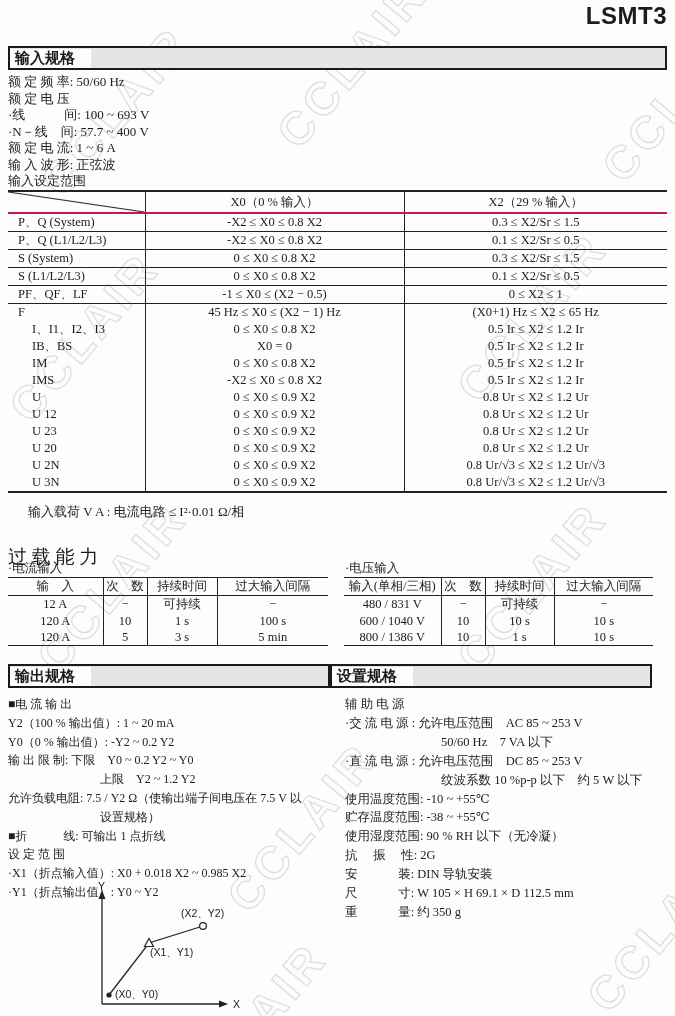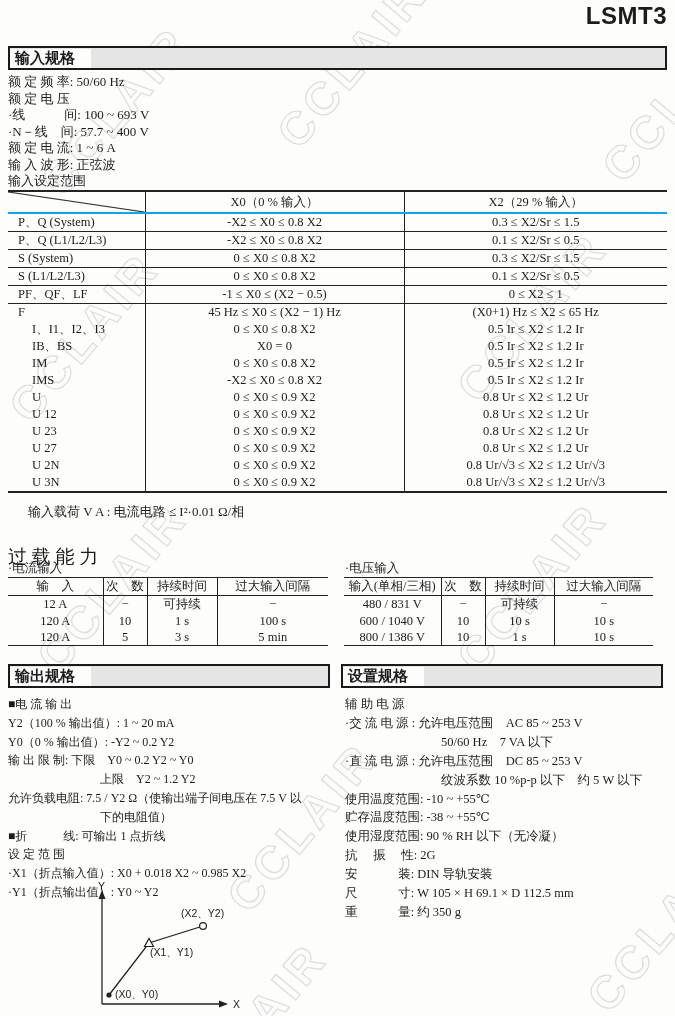--- a/index.html
+++ b/index.html
@@ -19,21 +19,21 @@
   .spec-lines{left:8px;top:74px;font-size:13px;line-height:16.5px;}
   .load-lines{left:8px;top:503px;font-size:13px;line-height:18.5px;margin-left:20px;}
   .load-lines .ind{padding-left:87px;}
   .ovl-title{left:8px;top:544px;font-size:19px;text-align:right;}
   .cap{font-size:12.5px;top:560px;}
   table{border-collapse:collapse;table-layout:fixed;}
   
   .main{left:8px;top:190px;width:659px;font-size:12.5px;
         border-top:2px solid #222;border-bottom:2px solid #222;}
   .main th,.main td{padding:0;height:17px;text-align:center;font-weight:normal;overflow:hidden;}
-  .main thead th{height:20px;border-bottom:2px solid #0ea5e9;}
+  .main thead th{height:20px;border-bottom:2px solid #be185d;}
   .main .vb{border-left:1.3px solid #222;}
   .main .c0{text-align:left;padding-left:10px;}
   .main tr.indent .c0{padding-left:24px;}
   .main tr.sep td{border-bottom:1.6px solid #222;}
   .diag{position:relative;}
   .diag svg{position:absolute;left:0;top:0;width:100%;height:100%;}
   
   .ov{font-size:12.5px;border-top:1.6px solid #222;border-bottom:1.6px solid #222;}
   .ov th,.ov td{padding:0;text-align:center;font-weight:normal;height:16px;}
   .ov thead th{height:15px;border-bottom:1.5px solid #222;}
@@ -156,21 +156,21 @@
           <td class="c0">U 12</td>
           <td class="vb">0 ≤ X0 ≤ 0.9 X2</td>
           <td class="vb">0.8 Ur ≤ X2 ≤ 1.2 Ur</td>
         </tr>
       <tr class="indent">
           <td class="c0">U 23</td>
           <td class="vb">0 ≤ X0 ≤ 0.9 X2</td>
           <td class="vb">0.8 Ur ≤ X2 ≤ 1.2 Ur</td>
         </tr>
       <tr class="indent">
-          <td class="c0">U 27</td>
+          <td class="c0">U 20</td>
           <td class="vb">0 ≤ X0 ≤ 0.9 X2</td>
           <td class="vb">0.8 Ur ≤ X2 ≤ 1.2 Ur</td>
         </tr>
       <tr class="indent">
           <td class="c0">U 2N</td>
           <td class="vb">0 ≤ X0 ≤ 0.9 X2</td>
           <td class="vb">0.8 Ur/√3 ≤ X2 ≤ 1.2 Ur/√3</td>
         </tr>
       <tr class="indent">
           <td class="c0">U 3N</td>
@@ -265,21 +265,21 @@
   <div class="z sec-bar" style="left:8px;top:664px;width:322px">
     <span class="sec-title">输出规格</span>
   </div>
   <div class="z lines out-lines">
     <div>■电 流 输 出</div>
     <div>Y2（100 % 输出值）: 1 ~ 20 mA</div>
     <div>Y0（0 % 输出值）: -Y2 ~ 0.2 Y2</div>
     <div>输 出 限 制: 下限　Y0 ~ 0.2 Y2 ~ Y0</div>
     <div class="ind92">上限　Y2 ~ 1.2 Y2</div>
     <div>允许负载电阻: 7.5 / Y2 Ω（使输出端子间电压在 7.5 V 以</div>
-    <div class="ind92">下的电阻值）</div>
+    <div class="ind92">设置规格）</div>
     <div>■折　　　线: 可输出 1 点折线</div>
     <div>设 定 范 围</div>
     <div>·X1（折点输入值）: X0 + 0.018 X2 ~ 0.985 X2</div>
     <div>·Y1（折点输出值）: Y0 ~ Y2</div>
   </div>
 
   <svg class="z graph" width="175" height="132" viewBox="0 0 175 132">
     <line x1="12" y1="14" x2="12" y2="122" stroke="#222" stroke-width="1.3"></line>
     <polygon points="12,8 8.5,17 15.5,17" fill="#222"></polygon>
     <line x1="12" y1="122" x2="132" y2="122" stroke="#222" stroke-width="1.3"></line>
@@ -288,21 +288,21 @@
     <text x="143" y="126">X</text>
     <polyline points="19,113 59,61 113,44" fill="none" stroke="#222" stroke-width="1.3"></polyline>
     <circle cx="19" cy="113" r="2.6" fill="#222"></circle>
     <polygon points="59,56.5 54.5,64.5 63.5,64.5" fill="#fdfdfc" stroke="#222" stroke-width="1.2"></polygon>
     <circle cx="113" cy="44" r="3.4" fill="#fdfdfc" stroke="#222" stroke-width="1.2"></circle>
     <text x="91" y="35">(X2、Y2)</text>
     <text x="60" y="74">(X1、Y1)</text>
     <text x="25" y="116">(X0、Y0)</text>
   </svg>
 
-  <div class="z sec-bar" style="left:341px;top:664px;width:322px">
+  <div class="z sec-bar" style="left:330px;top:664px;width:322px">
     <span class="sec-title">设置规格</span>
   </div>
   <div class="z lines set-lines">
     <div>辅 助 电 源</div>
     <div>·交 流 电 源 : 允许电压范围　AC 85 ~ 253 V</div>
     <div class="ind96">50/60 Hz　7 VA 以下</div>
     <div>·直 流 电 源 : 允许电压范围　DC 85 ~ 253 V</div>
     <div class="ind96">纹波系数 10 %p-p 以下　约 5 W 以下</div>
     <div>使用温度范围: -10 ~ +55℃</div>
     <div>贮存温度范围: -38 ~ +55℃</div>

